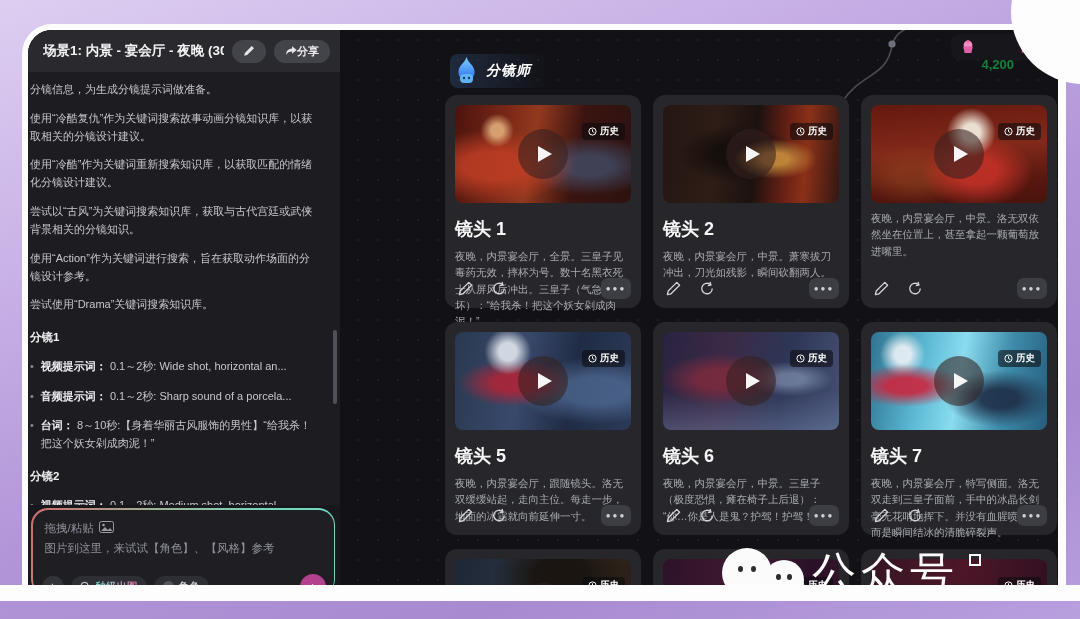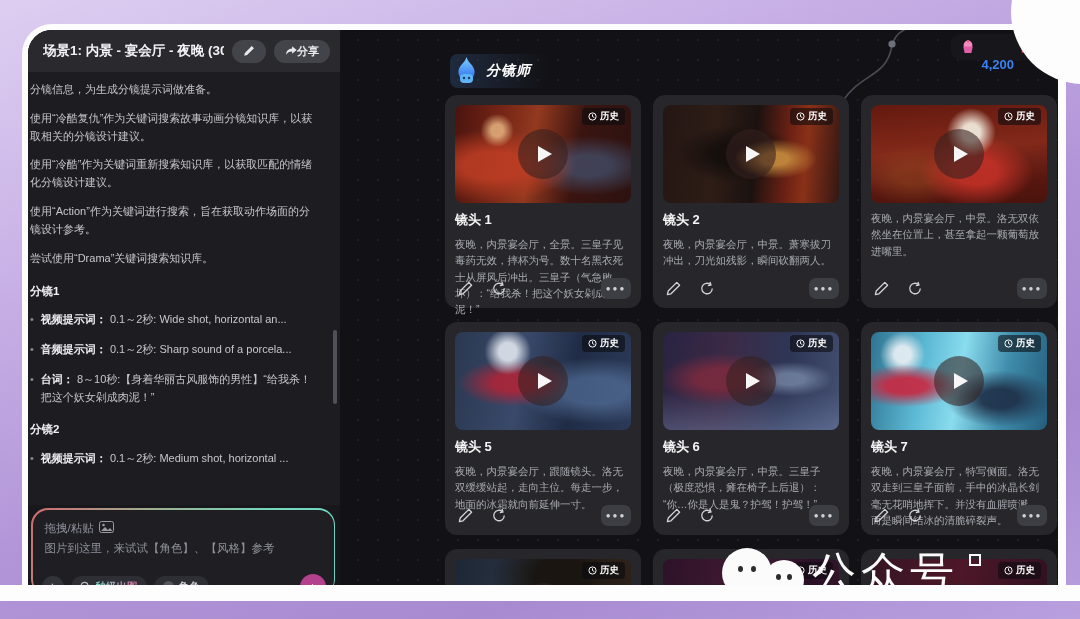--- a/index.html
+++ b/index.html
@@ -55,36 +55,36 @@
   .send-btn { position:absolute; right:0; top:-2px; width:26px; height:26px; border-radius:50%;
     background:#b4418d; color:#fff; display:flex; align-items:center; justify-content:center;
     font-size:13px; }
   
   .agent { position:absolute; left:422px; top:24px; display:flex; align-items:center; gap:8px;
     padding:3px 16px 3px 5px; border-radius:8px;
     background:linear-gradient(90deg,rgba(62,98,155,.30),rgba(62,98,155,0)); }
   .agent-name { font-size:14px; font-weight:700; font-style:italic; color:#fff; letter-spacing:1px; }
   .credits { position:absolute; right:6px; top:4px; height:26px; background:#17171b;
     border-radius:9px; display:flex; align-items:center; gap:6px; padding:0 10px; z-index:5; }
-  .credits-amt { font-size:13px; font-weight:800; color:#3b82f6;margin-top:35px; }
+  .credits-amt { font-size:13px; font-weight:800; color:#15803d;margin-top:35px; }
   .credits-promo { font-size:11px; font-weight:700; color:#e0506a; white-space:nowrap; }
   .thread { position:absolute; left:800px; top:-4px; }
   
   .cards { position:absolute; left:417px; top:65px; width:606px; display:grid;
     grid-template-columns:repeat(3,196px); grid-auto-rows:213px; gap:14px 12px; }
   .card { background:#27272b; border-radius:12px; padding:10px; position:relative; }
   .thumb { height:98px; border-radius:8px; position:relative; overflow:hidden; }
-  .badge { position:absolute; top:3px; right:6px; background:rgba(10,10,13,.58);
+  .badge { position:absolute; top:18px; right:6px; background:rgba(10,10,13,.58);
     border-radius:4px; padding:2px 6px; font-size:9.5px; font-weight:700; color:#fff;
     display:flex; align-items:center; gap:3px; }
   .play { position:absolute; left:50%; top:50%; transform:translate(-50%,-50%);
     width:50px; height:50px; border-radius:50%; background:rgba(54,33,31,.58); }
   .tri { position:absolute; left:20px; top:17px; width:0; height:0;
     border-left:14px solid #f6f6f6; border-top:8px solid transparent; border-bottom:8px solid transparent; }
-  .card-title { margin-top:8px; font-size:13px; font-weight:700; color:#f5f5f6; }
+  .card-title { margin-top:14px; font-size:18px; font-weight:700; color:#f5f5f6; }
   .card-desc { margin-top:7px; font-size:10.5px; line-height:1.55; color:#a9abb2; }
   .actions { position:absolute; left:13px; right:10px; bottom:9px; display:flex;
     align-items:center; gap:17px; }
   .icon-btn { width:16px; height:16px; color:#d3d3d9; display:flex; align-items:center; }
   .more { margin-left:auto; width:30px; height:21px; background:#3d3d44; border-radius:7px;
     color:#cfcfd4; display:flex; align-items:center; justify-content:center;
     font-size:8px; letter-spacing:2px; }
   
   .t1{background:radial-gradient(circle at 24% 26%,rgba(224,172,122,.9) 0 4%,rgba(224,172,122,0) 11%),radial-gradient(ellipse at 22% 62%,rgba(192,62,36,.85) 0 16%,rgba(192,62,36,0) 42%),radial-gradient(ellipse at 76% 62%,rgba(72,102,142,.55) 0 12%,rgba(72,102,142,0) 35%),linear-gradient(100deg,#4a130e 0%,#7a2817 28%,#93391f 44%,#3a1410 68%,#2c1210 100%);}
   .t2{background:radial-gradient(ellipse at 64% 55%,rgba(202,142,62,.9) 0 8%,rgba(202,142,62,0) 26%),radial-gradient(ellipse at 42% 50%,rgba(20,14,12,.95) 0 16%,rgba(20,14,12,0) 42%),linear-gradient(95deg,#241613 0%,#2e1d16 30%,#1b1210 52%,#6b2114 70%,#8a3118 80%,#331712 100%);}
@@ -384,20 +384,21 @@
         <svg width="12" height="12" viewBox="0 0 16 14">
           <path d="M9.5 0.5 L15.5 5.5 L9.5 10.5 L9.5 7.5 C5.5 7.5 3 9 1.5 12 C1.5 7 4.5 3.8 9.5 3.5 Z" fill="#e8e8ec"></path>
         </svg>
         <span>分享</span>
       </span>
     </div>
     <div class="chat" id="chat">
         <div class="para">分镜信息，为生成分镜提示词做准备。</div>
         <div class="para">使用“冷酷复仇”作为关键词搜索故事动画分镜知识库，以获取相关的分镜设计建议。</div>
         <div class="para">使用“冷酷”作为关键词重新搜索知识库，以获取匹配的情绪化分镜设计建议。</div>
+        <div class="para">尝试以“古风”为关键词搜索知识库，获取与古代宫廷或武侠背景相关的分镜知识。</div>
         <div class="para">使用“Action”作为关键词进行搜索，旨在获取动作场面的分镜设计参考。</div>
         <div class="para">尝试使用“Drama”关键词搜索知识库。</div>
         <div class="sec-head">分镜1</div>
         <div class="bullet">
           <span class="dot">•</span>
           <div class="btxt"><b>视频提示词：</b> 0.1～2秒: Wide shot, horizontal an...</div>
         </div>
         <div class="bullet">
           <span class="dot">•</span>
           <div class="btxt"><b>音频提示词：</b> 0.1～2秒: Sharp sound of a porcela...</div>

